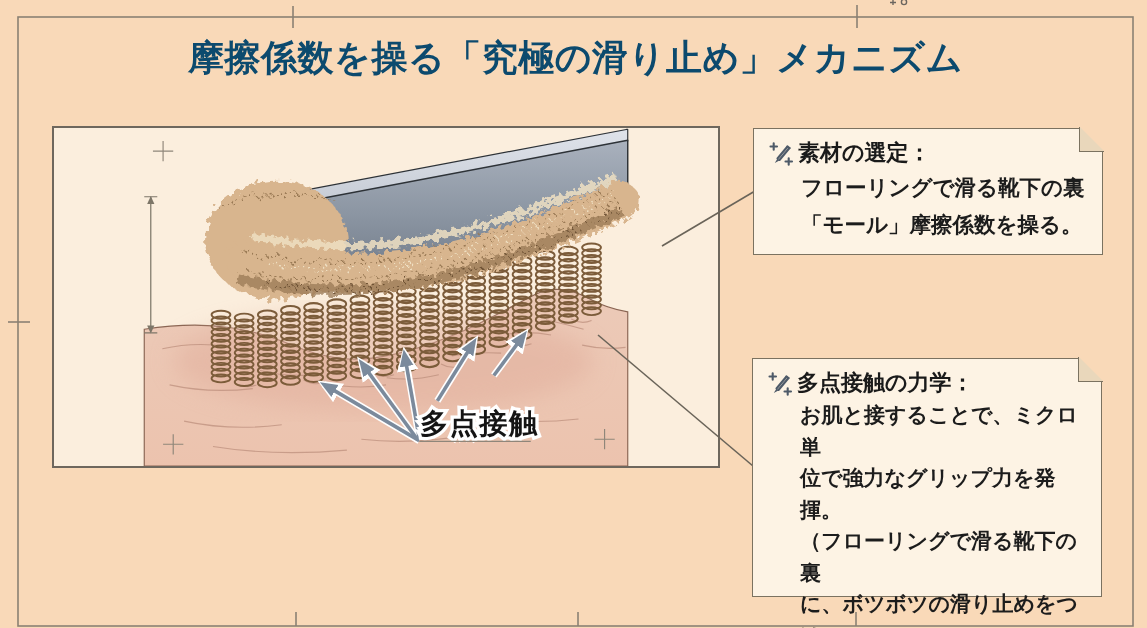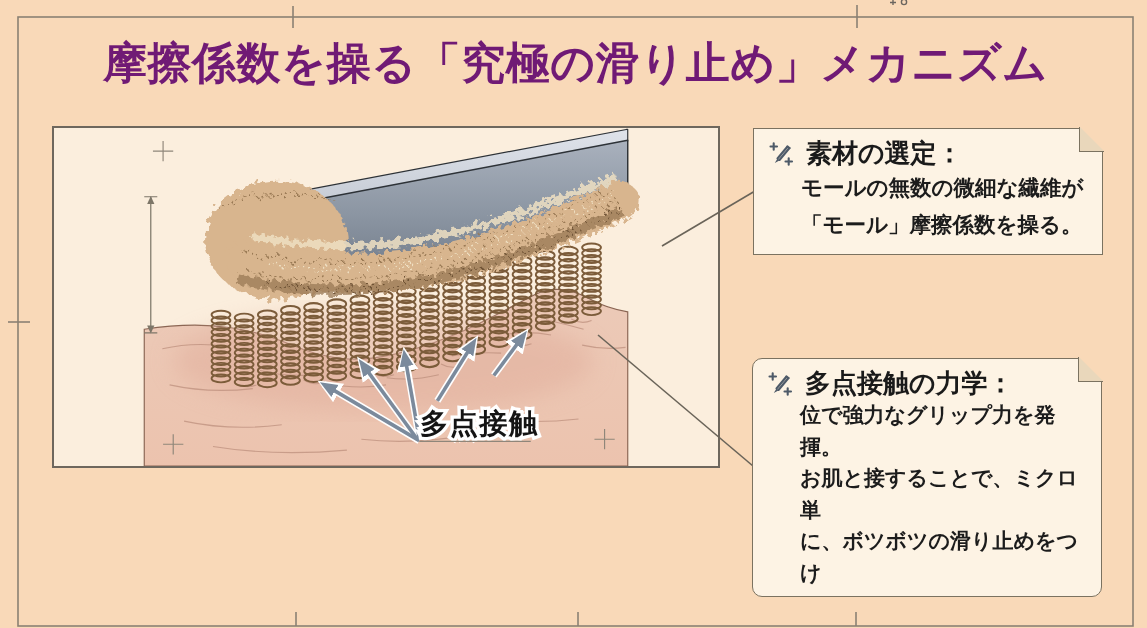--- a/index.html
+++ b/index.html
@@ -5,43 +5,43 @@
   html,body { margin:0; padding:0; }
   body {
     width:1147px; height:628px; position:relative; overflow:hidden;
     background:var(--c-page-bg,#f9d9b8);
     font-family:"Liberation Sans","DejaVu Sans",sans-serif;
     color:#1a1a1a;
   }
   .overlay-svg { position:absolute; left:0; top:0; z-index:4; pointer-events:none; }
   .page-title {
     position:absolute; left:18px; width:1115px; top:34px; z-index:3;
-    text-align:center; font-size:44px; font-weight:900; letter-spacing:.5px; color:#701a75;
+    text-align:center; font-size:36px; font-weight:900; letter-spacing:.5px; color:#0c4a6e;
   }
   .panel {
     position:absolute; left:52px; top:126px; width:668px; height:342px; z-index:1;
     box-sizing:border-box; border:2px solid var(--c-panel-border,#6e675d);
     background:var(--c-panel-bg,#fbeedd);
   }
   .panel svg { display:block; width:100%; height:100%; }
   .note {
     position:absolute; z-index:5; box-sizing:border-box;
     background:var(--c-note-bg,#fdf3e4);
     border:1.6px solid var(--c-note-border,#7b7260);
     padding:10px 12px 6px 14px;
   }
   .note-1 { left:753px; top:128px; width:350px; height:127px; }
-  .note-2 { left:752px; top:358px; width:350px; height:239px;border-radius:10px; }
+  .note-2 { left:752px; top:358px; width:350px; height:239px; }
   .fold {
     position:absolute; top:-1.6px; right:-1.6px; width:24px; height:24px;
     background:linear-gradient(to bottom left, var(--c-page-bg,#f9d9b8) 49.5%, var(--c-note-fold,#e9d7bb) 50.5%);
     border-left:1.6px solid var(--c-note-border,#7b7260);
     border-bottom:1.6px solid var(--c-note-border,#7b7260);
   }
-  .note-header { display:flex; align-items:flex-start; gap:11px; font-size:26px; font-weight:800; line-height:28px; }
+  .note-header { display:flex; align-items:flex-start; gap:3px; font-size:22px; font-weight:800; line-height:28px; }
   .note-icon { flex:0 0 auto; width:27px; height:27px; margin-top:1px; }
   .note-body { margin-left:33px; font-weight:700; color:#1c1c1c; }
   .note-1 .note-body { font-size:21.5px; line-height:37px; margin-top:3px; }
   .note-2 .note-body { font-size:21px;  line-height:31.5px; margin-top:2px; }
 
   
   .stroke-frame   { stroke:var(--c-frame,#8b8173); stroke-width:1.6; fill:none; }
   .stroke-conn    { stroke:var(--c-connector,#6a6459); stroke-width:1.6; fill:none; }
   .stroke-crop    { stroke:var(--c-crop,#8f867a); stroke-width:1.6; fill:none; }
   .stroke-measure { stroke:var(--c-measure,#7d7668); stroke-width:1.7; fill:none; }
@@ -249,36 +249,37 @@
     <svg class="note-icon" viewBox="0 0 27 27">
       <path class="icon-stroke" d="M9.5,18.5 L19.5,6.5 M11.5,20 L21.5,8"></path>
       <path class="icon-fill" d="M9.5,18.5 L11.8,20.3 L6.8,23 Z"></path>
       <path class="icon-stroke" d="M19.5,6.5 L21.5,8" stroke-width="3"></path>
       <path class="icon-stroke" d="M2.5,6.5 H9 M5.7,3.2 V9.8" stroke-width="1.7"></path>
       <path class="icon-stroke" d="M17.5,21.5 H24 M20.7,18.2 V24.8" stroke-width="1.7"></path>
     </svg>
     <span>素材の選定：</span>
   </div>
   <div class="note-body">
-    <div>モールの無数の微細な繊維が</div>
+    <div>フローリングで滑る靴下の裏</div>
     <div>「モール」摩擦係数を操る。</div>
   </div>
 </div>
 
 <div class="note note-2">
   <div class="fold"></div>
   <div class="note-header">
     <svg class="note-icon" viewBox="0 0 27 27">
       <path class="icon-stroke" d="M9.5,18.5 L19.5,6.5 M11.5,20 L21.5,8"></path>
       <path class="icon-fill" d="M9.5,18.5 L11.8,20.3 L6.8,23 Z"></path>
       <path class="icon-stroke" d="M19.5,6.5 L21.5,8" stroke-width="3"></path>
       <path class="icon-stroke" d="M2.5,6.5 H9 M5.7,3.2 V9.8" stroke-width="1.7"></path>
       <path class="icon-stroke" d="M17.5,21.5 H24 M20.7,18.2 V24.8" stroke-width="1.7"></path>
     </svg>
     <span>多点接触の力学：</span>
   </div>
   <div class="note-body">
+    <div>お肌と接することで、ミクロ単</div>
     <div>位で強力なグリップ力を発揮。</div>
-    <div>お肌と接することで、ミクロ単</div>
+    <div>（フローリングで滑る靴下の裏</div>
     <div>に、ボツボツの滑り止めをつけ</div>
 
   </div>
 </div>
 
 </body></html>

